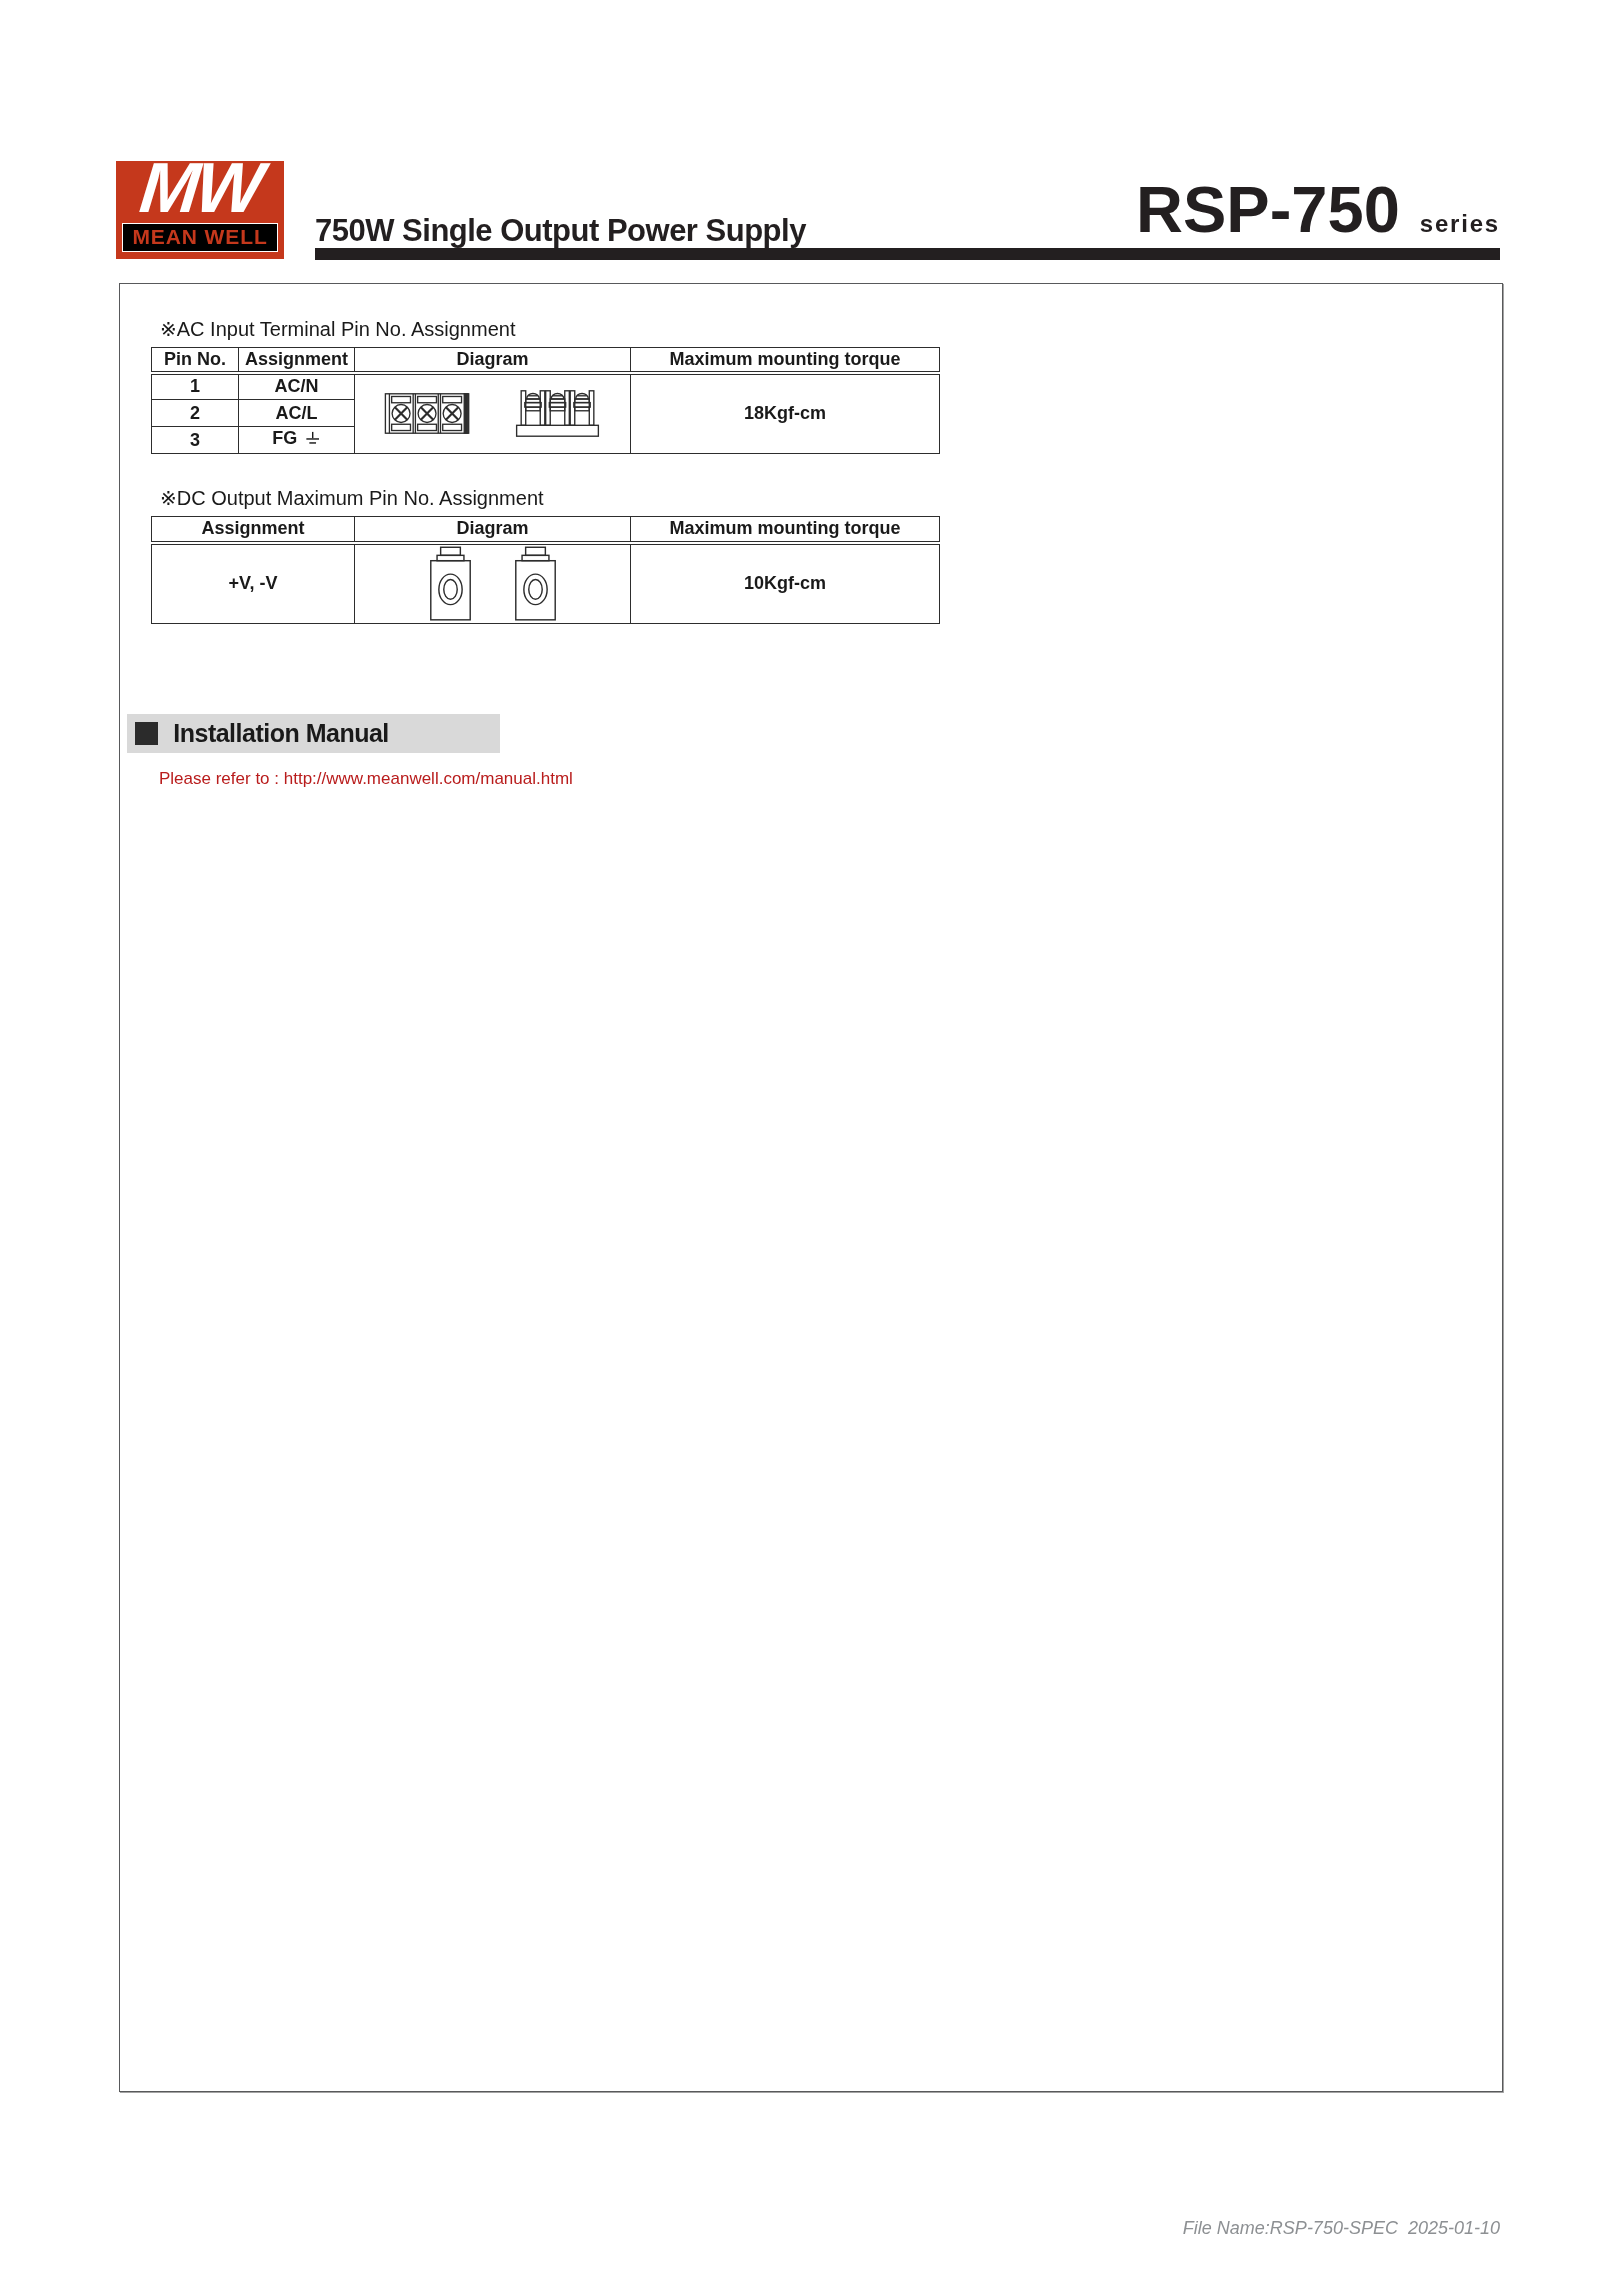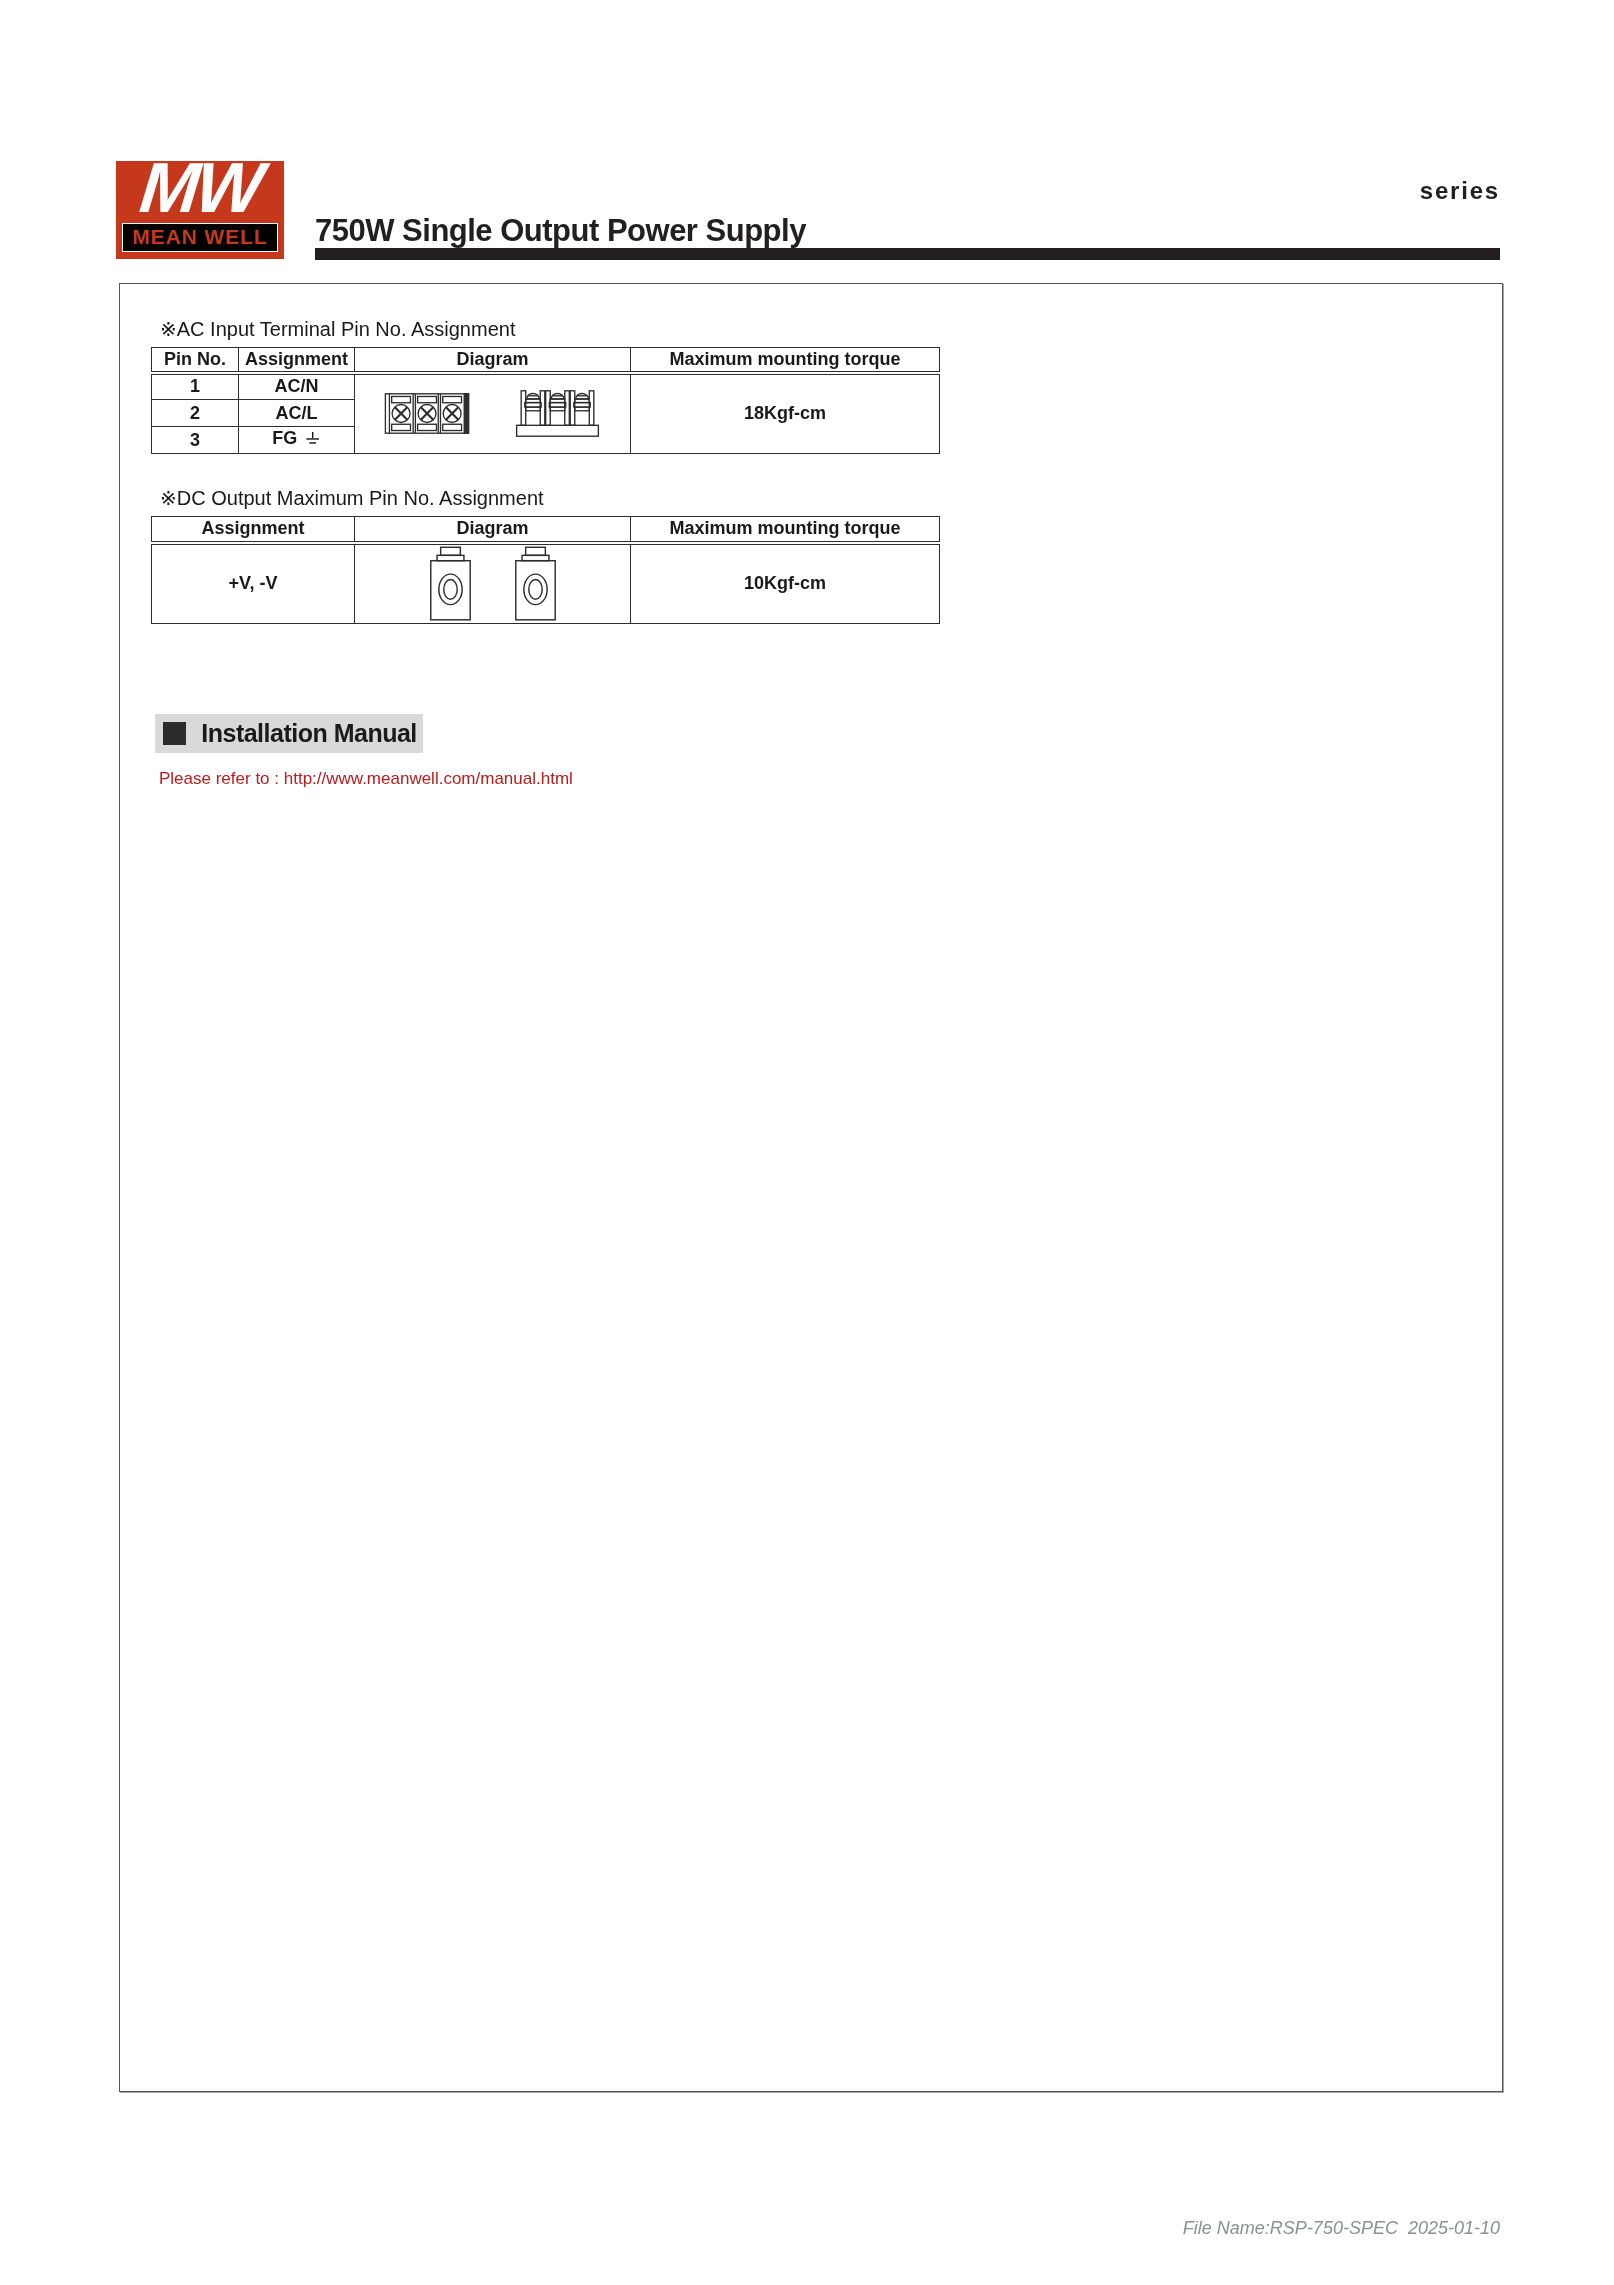--- a/index.html
+++ b/index.html
@@ -58,22 +58,22 @@
   .ac-table tr.hdr{height:25px;}
   .ac-table tr.body{height:27px;}
   .dc-table{left:31px;top:232px;width:788px;}
   .dc-table tr.hdr{height:26px;}
   .dc-table tr.body{height:81px;}
   .diagram-cell{vertical-align:middle;}
   .diagram-wrap{display:flex;align-items:center;justify-content:center;gap:42px;}
   .gnd{margin-left:8.1px;vertical-align:-2.7px;}
   
   .section-heading{
-    position:absolute;left:7.2px;top:430px;width:268px;height:39px;background:#D9D9D9;
-    display:flex;align-items:center;margin-left:28px;
+    position:absolute;left:7.2px;top:430px;width:373px;height:39px;background:#D9D9D9;
+    display:flex;align-items:center;
   }
   .heading-square{width:22.6px;height:22.6px;background:#2b2b2b;margin-left:8.1px;flex:0 0 auto;}
   .heading-text{font-size:25px;font-weight:bold;color:#1a1a1a;margin-left:15.4px;white-space:nowrap;letter-spacing:-0.5px;}
   .manual-note{position:absolute;left:39px;top:485px;font-size:17px;color:#b91c1c;white-space:pre;}
   
   .footer-note{
     position:absolute;right:115px;top:2218px;font-size:18px;font-style:italic;
     color:#8D9093;white-space:pre;
   }
   svg{display:block;}
@@ -86,20 +86,21 @@
   <div class="logo-mw">MW</div>
   <div class="logo-band">
     <span>MEAN WELL</span>
   </div>
 </div>
 
 <div class="doc-title">750W Single Output Power Supply</div>
 <div class="header-bar"></div>
 
 <div class="series-title">
+  <span class="series-name">RSP-750</span>
   <span class="series-suffix">series</span>
 </div>
 
 <div class="content-box">
 
   <div class="section-title ac-title">※AC Input Terminal Pin No. Assignment</div>
 
   <table class="spec ac-table">
     <colgroup>
         <col style="width:87px">

